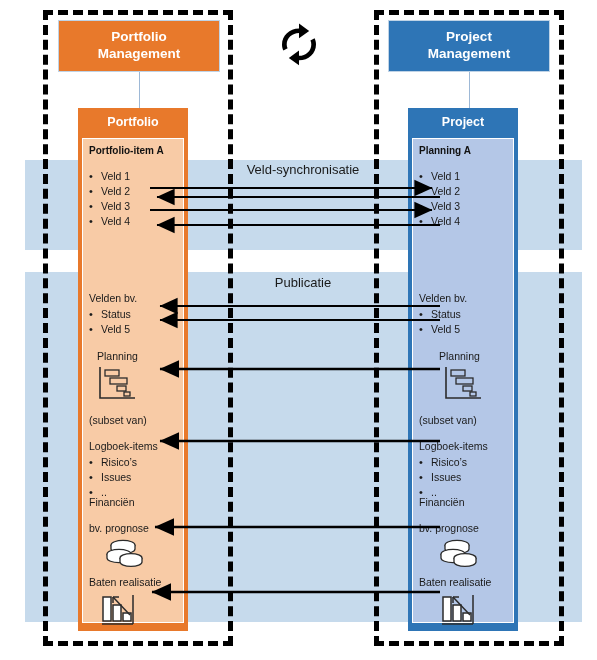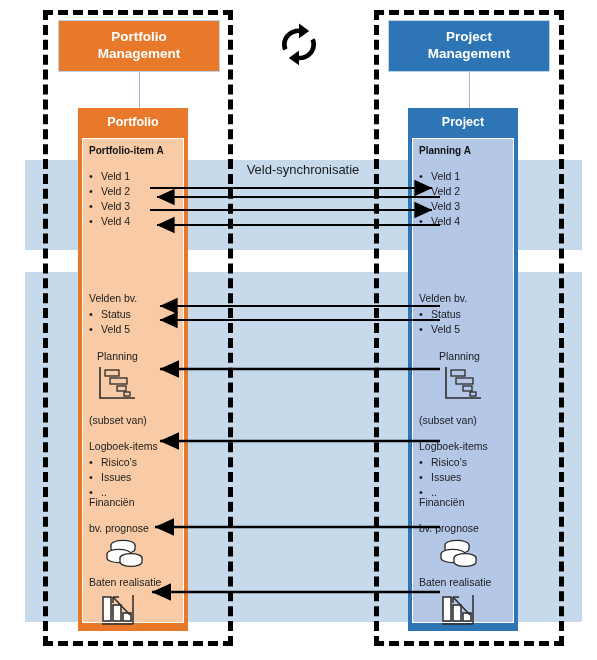--- a/index.html
+++ b/index.html
@@ -254,20 +254,21 @@
             <path d="M14 6 L20 6 M14 6 L14 12" fill="none" stroke="#2b2b2b" stroke-width="1.5"></path>
             <path d="M3 33 L34 33 M34 4 L34 33" fill="none" stroke="#2b2b2b" stroke-width="1.5"></path>
           </svg>
         </span>
       </div>
 
     </div>
   </div>
 
   <div class="caption" id="caption-sync">Veld-synchronisatie</div>
+  <div class="caption" id="caption-pub">Publicatie</div>
 
   <div class="dashcontainer" id="dash-left"></div>
   <div class="dashcontainer" id="dash-right"></div>
 
   <svg id="arrow-layer" viewBox="0 0 597 660">
     <defs>
       <marker id="ah-r" markerWidth="9" markerHeight="9" refX="8.4" refY="4.5" orient="auto" markerUnits="strokeWidth">
         <path d="M0,0.6 L8.6,4.5 L0,8.4 Z" fill="#000000"></path>
       </marker>
       <marker id="ah-l" markerWidth="9" markerHeight="9" refX="8.4" refY="4.5" orient="auto" markerUnits="strokeWidth">

